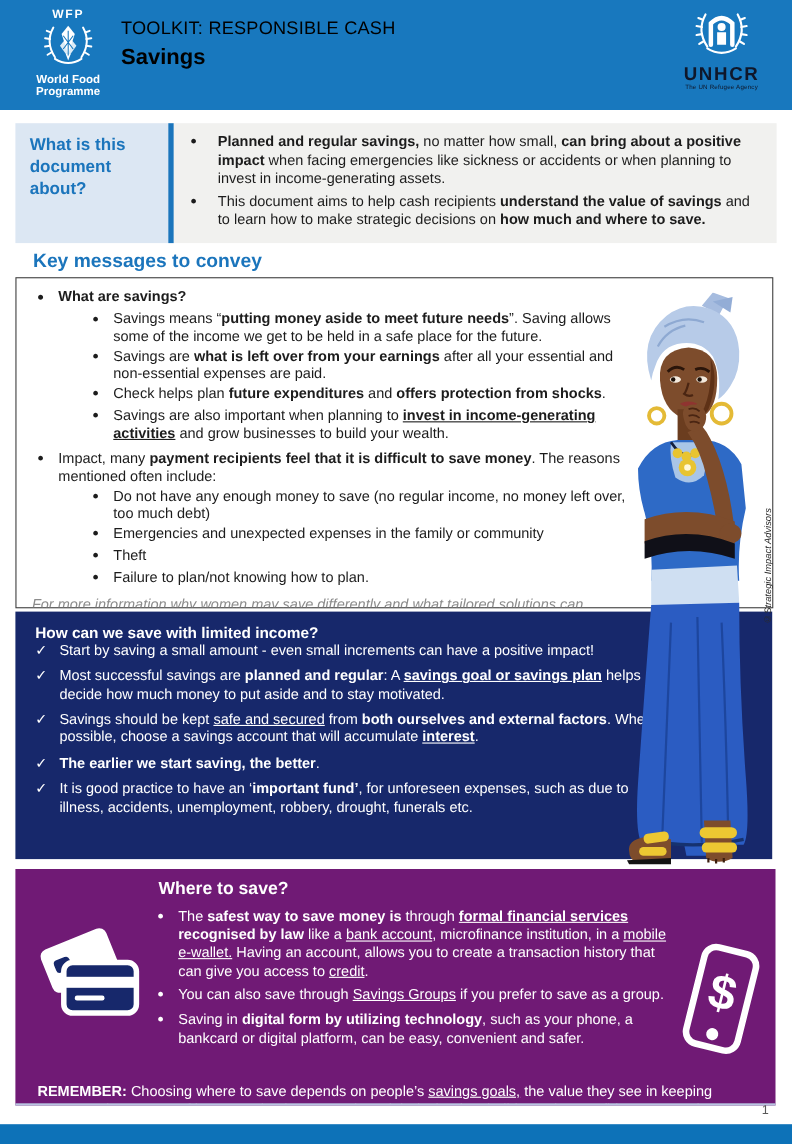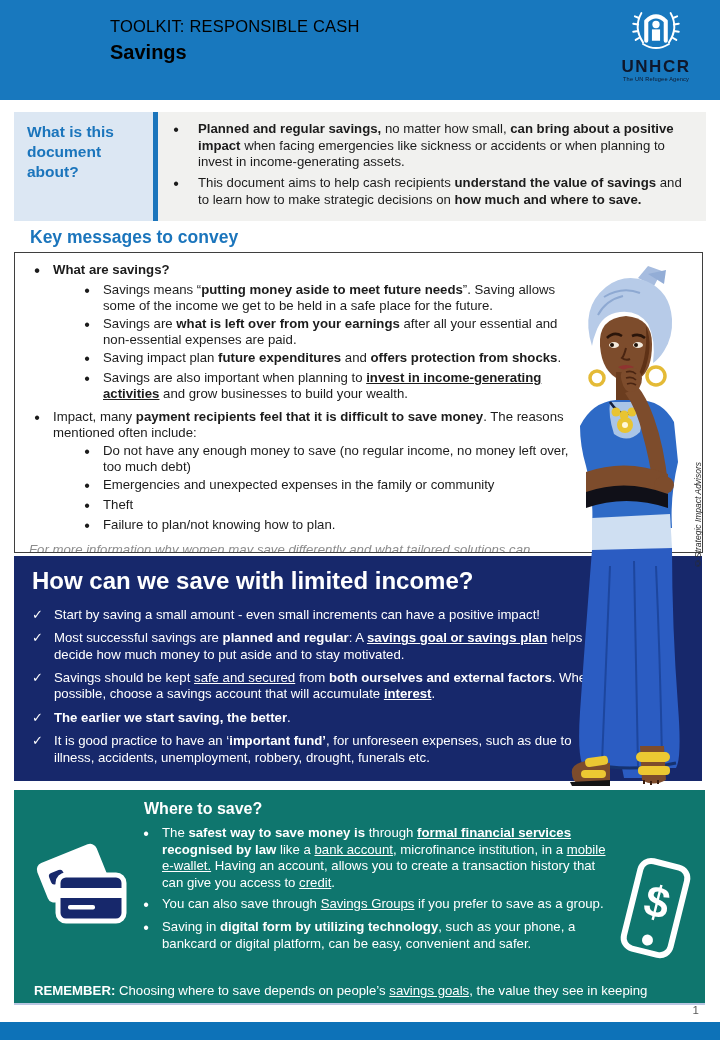--- a/index.html
+++ b/index.html
@@ -36,29 +36,29 @@
   .kb-inner{width:545px;}
   .key-box .row{margin-bottom:2px;}
   .key-box .txt{font-size:13.2px;line-height:1.22;}
   .l2{margin-left:50px;}
   .grp{margin-top:6px;}
   .note{margin-top:7px;width:545px;font-size:13.2px;line-height:1.25;color:#8c8c8c;font-style:italic;}
 
   
   .save-box{position:absolute;top:556px;left:14px;width:688px;height:225px;box-sizing:border-box;
             background:#17286b;color:#fff;padding:11px 16px 0 18px;overflow:hidden;}
-  .save-heading{font-size:24px;font-weight:700;margin-bottom:12px;}
+  .save-heading{font-size:14px;font-weight:700;}
   .save-box .row{margin-bottom:7px;width:580px;}
   .save-box .txt{font-size:13.2px;line-height:1.24;}
   .chk{flex:0 0 18px;margin-right:4px;font-size:13px;}
   .source{position:absolute;left:16px;bottom:7px;font-size:9.3px;font-style:italic;font-weight:700;
           letter-spacing:.1px;}
 
   .where-box{position:absolute;top:790px;left:14px;width:691px;height:215px;box-sizing:border-box;
-             background:#0f766e;color:#fff;padding:10px 2px 0 12px;overflow:hidden;
+             background:#701a75;color:#fff;padding:10px 2px 0 12px;overflow:hidden;
              border-bottom:2px solid #b9c6e2;}
   .where-heading{margin-left:118px;font-size:16px;font-weight:700;margin-bottom:7px;}
   .where-body{display:flex;}
   .col-cards{flex:0 0 112px;padding-top:14px;}
   .col-list{flex:0 0 468px;}
   .col-phone{flex:1;padding-top:26px;text-align:center;}
   .where-box .row{margin-bottom:5px;}
   .where-box .txt{font-size:13.2px;line-height:1.25;}
   .remember{margin-top:9px;margin-left:8px;width:655px;font-size:13.2px;line-height:1.3;}
 
@@ -74,20 +74,44 @@
 
   
   .b{font-weight:700;} .i{} .u{text-decoration:underline;}
 </style>
 </head>
 <body>
 
 <div class="page">
 
   <div class="header">
+    <div class="wfp">
+      <div class="wfp-acr">WFP</div>
+      <svg width="46" height="42" viewBox="0 0 60 56">
+        <g fill="none" stroke="#ffffff" stroke-width="2.4" stroke-linecap="round">
+          <path d="M12,8 Q2,26 14,44"></path>
+          <path d="M48,8 Q58,26 46,44"></path>
+          <path d="M14,46 Q30,56 46,46"></path>
+          <path d="M9,14 l-5,-2 M8,22 l-6,-1 M8,30 l-6,1 M10,38 l-5,3"></path>
+          <path d="M51,14 l5,-2 M52,22 l6,-1 M52,30 l6,1 M50,38 l5,3"></path>
+        </g>
+        <g fill="#ffffff">
+          <path d="M30,6 L38,16 L30,40 L22,16 Z"></path>
+          <path d="M30,18 L40,30 L30,44 L20,30 Z" opacity=".85"></path>
+          <path d="M27,40 h6 l-3,8 z"></path>
+        </g>
+        <g stroke="#1878be" stroke-width="1.3">
+          <path d="M24,18 L36,34 M36,18 L24,34 M30,12 L30,42" fill="none"></path>
+        </g>
+      </svg>
+      <div class="wfp-name">
+        <div>World Food</div>
+        <div>Programme</div>
+      </div>
+    </div>
 
     <div class="title-block">
       <div class="toolkit">TOOLKIT: RESPONSIBLE CASH</div>
       <div class="doc-title">Savings</div>
     </div>
 
     <div class="unhcr">
       <svg width="52" height="46" viewBox="0 0 64 56">
         <g fill="none" stroke="#ffffff" stroke-width="2.4" stroke-linecap="round">
           <path d="M14,6 Q4,24 16,42"></path>
@@ -133,21 +157,21 @@
       <div class="row l2">
         <span class="blt sm">•</span>
         <div class="txt"><span>Savings means “</span><span class="b i">putting money aside to meet future needs</span><span>”. Saving allows some of the income we get to be held in a safe place for the future.</span></div>
       </div>
       <div class="row l2">
         <span class="blt sm">•</span>
         <div class="txt"><span>Savings are </span><span class="b">what is left over from your earnings</span><span> after all your essential and non-essential expenses are paid.</span></div>
       </div>
       <div class="row l2">
         <span class="blt sm">•</span>
-        <div class="txt"><span>Saving impact plan </span><span class="b">future expenditures</span><span> and </span><span class="b">offers protection from shocks</span><span>.</span></div>
+        <div class="txt"><span>Check helps plan </span><span class="b">future expenditures</span><span> and </span><span class="b">offers protection from shocks</span><span>.</span></div>
       </div>
       <div class="row l2">
         <span class="blt sm">•</span>
         <div class="txt"><span>Savings are also important when planning to </span><span class="b u">invest in income-generating activities</span><span> and grow businesses to build your wealth.</span></div>
       </div>
 
       <div class="row grp">
         <span class="blt sm">•</span>
         <div class="txt"><span>Impact, many </span><span class="b">payment recipients feel that it is difficult to save money</span><span>. The reasons mentioned often include:</span></div>
       </div>

